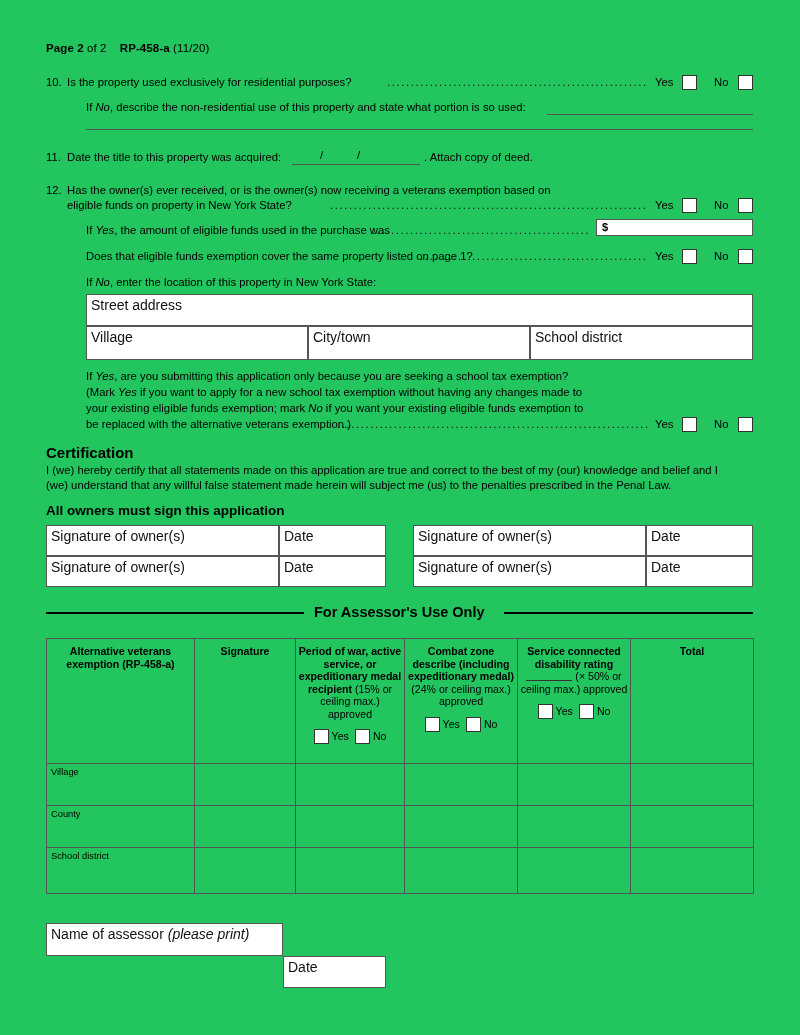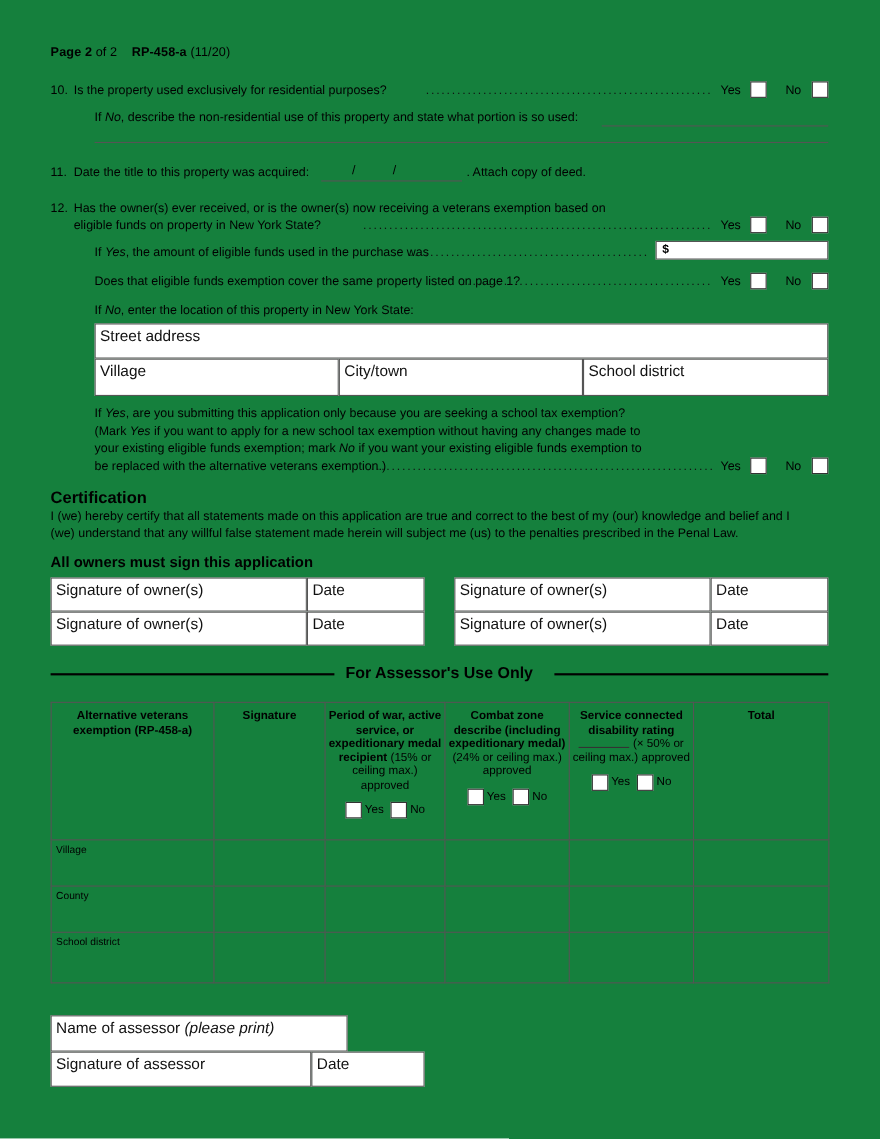--- a/index.html
+++ b/index.html
@@ -8,21 +8,21 @@
     background: #ffffff;
   }
   body {
     font-family: "Liberation Sans", sans-serif;
     color: #000000;
   }
   #page {
     position: relative;
     width: 800px;
     height: 1035px;
-    background: #15803d;
+    background: #22c55e;
     overflow: hidden;
   }
   .abs { position: absolute; }
 
   
   .pagehdr {
     left: 46px; top: 42px;
     font-size: 11.5px;
     letter-spacing: 0.1px;
     white-space: nowrap;
@@ -343,23 +343,20 @@
         <td class="arow-label" style="height:42px;"><span>School district</span></td>
         <td></td>
         <td></td>
         <td></td>
         <td></td>
         <td></td>
       </tr>
     </tbody>
   </table>
 
-  <div class="abs bx" style="left:46px; top:923px; width:270px; height:33px;">
+  <div class="abs bx" style="left:46px; top:923px; width:237px; height:33px;">
     <span class="bxlabel"><span>Name of assessor</span> <span class="ital">(please print)</span></span>
   </div>
-  <div class="abs bx" style="left:46px; top:956px; width:237px; height:32px;">
-    <span class="bxlabel">Signature of assessor</span>
-  </div>
   <div class="abs bx" style="left:283px; top:956px; width:103px; height:32px;">
     <span class="bxlabel">Date</span>
   </div>
 
 </div>
 
 </body></html>

